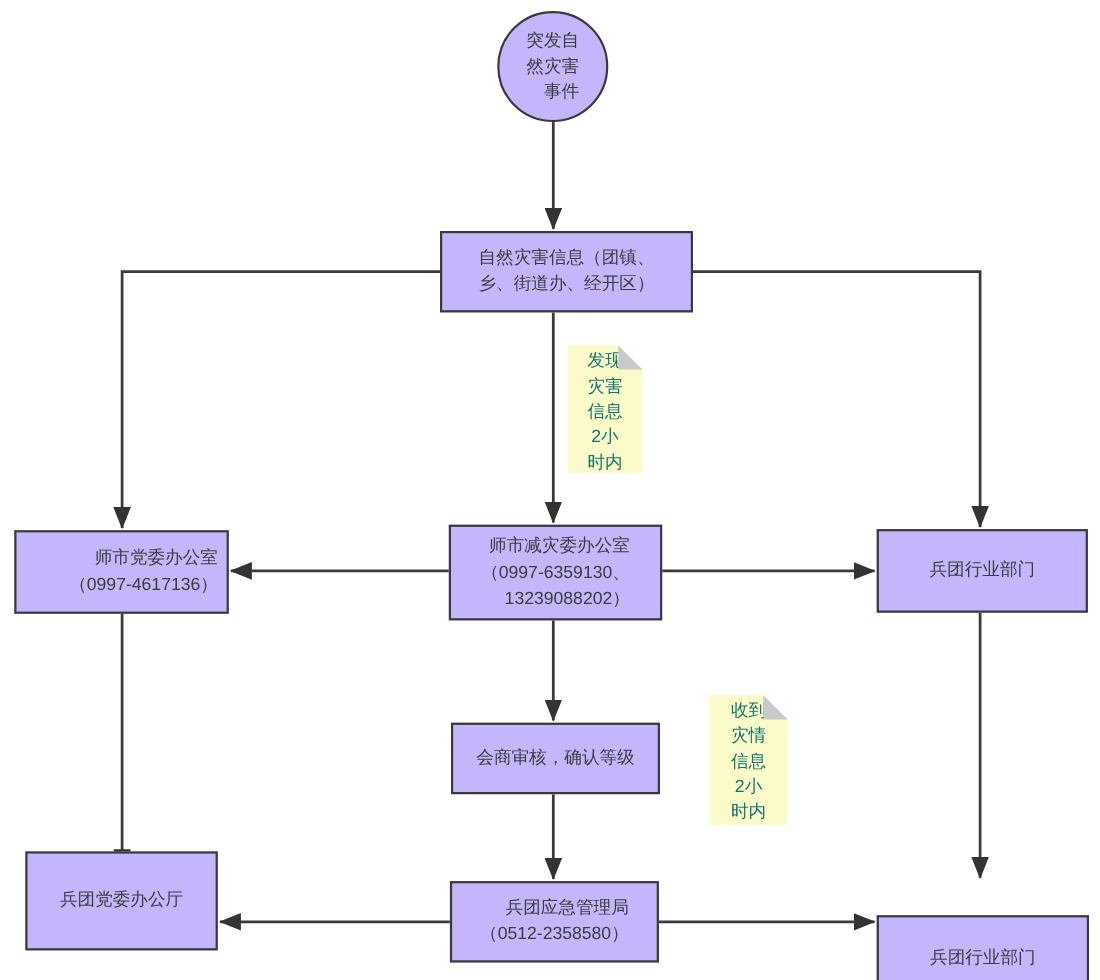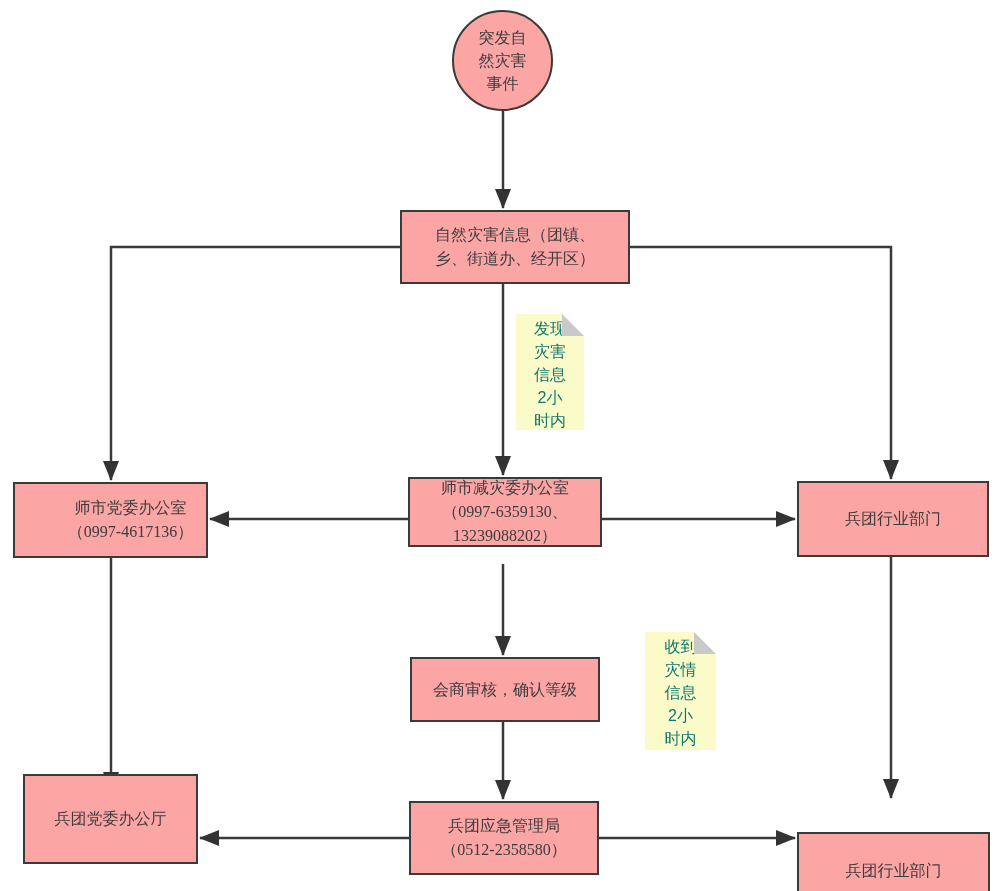--- a/index.html
+++ b/index.html
@@ -19,32 +19,31 @@
   }
   .wires {
     position: absolute;
     left: 0;
     top: 0;
     z-index: 0;
   }
   .node {
     position: absolute;
     box-sizing: border-box;
-    background: #fca5a5;
+    background: #c4b5fd;
     border: 2.5px solid #3a3a3a;
     color: #3c3c3c;
     font-size: 16px;
     line-height: 24px;
     display: flex;
     align-items: center;
     justify-content: center;
-    text-align: center;
+    text-align: right;
     white-space: pre-line;
     z-index: 2;
-    font-family: Liberation Serif, serif;
   }
   .node.circle {
     border-radius: 50%;
     line-height: 23px;
   }
   .note {
     position: absolute;
     box-sizing: border-box;
     background: #fbfbca;
     color: #0f766e;
@@ -75,21 +74,21 @@
     height: 0;
     border-left: 22px solid #c9c9c9;
     border-top: 22px solid transparent;
     
     transform: translateX(0);
   }
   
   #n-start   { left: 452px; top: 10px;  width: 101px; height: 101px; }
   #n-info    { left: 400px; top: 210px; width: 230px; height: 74px; }
   #n-sdw     { left: 13px;  top: 482px; width: 195px; height: 76px; padding-left: 40px; }
-  #n-jzw     { left: 408px; top: 477px; width: 194px; height: 70px; }
+  #n-jzw     { left: 408px; top: 477px; width: 194px; height: 87px; }
   #n-shy     { left: 797px; top: 481px; width: 192px; height: 76px; }
   #n-hs      { left: 410px; top: 657px; width: 190px; height: 65px; }
   #n-byj     { left: 409px; top: 801px; width: 190px; height: 74px; }
   #n-bdw     { left: 23px;  top: 774px; width: 175px; height: 90px; }
   #n-bhy     { left: 797px; top: 800px; width: 193px; height: 77px; margin-top: 32px; }
   #note-1    { left: 516px; top: 314px; width: 68px;  height: 116px; }
   #note-2    { left: 645px; top: 632px; width: 71px;  height: 118px; }
 </style>
 </head>
 <body>

